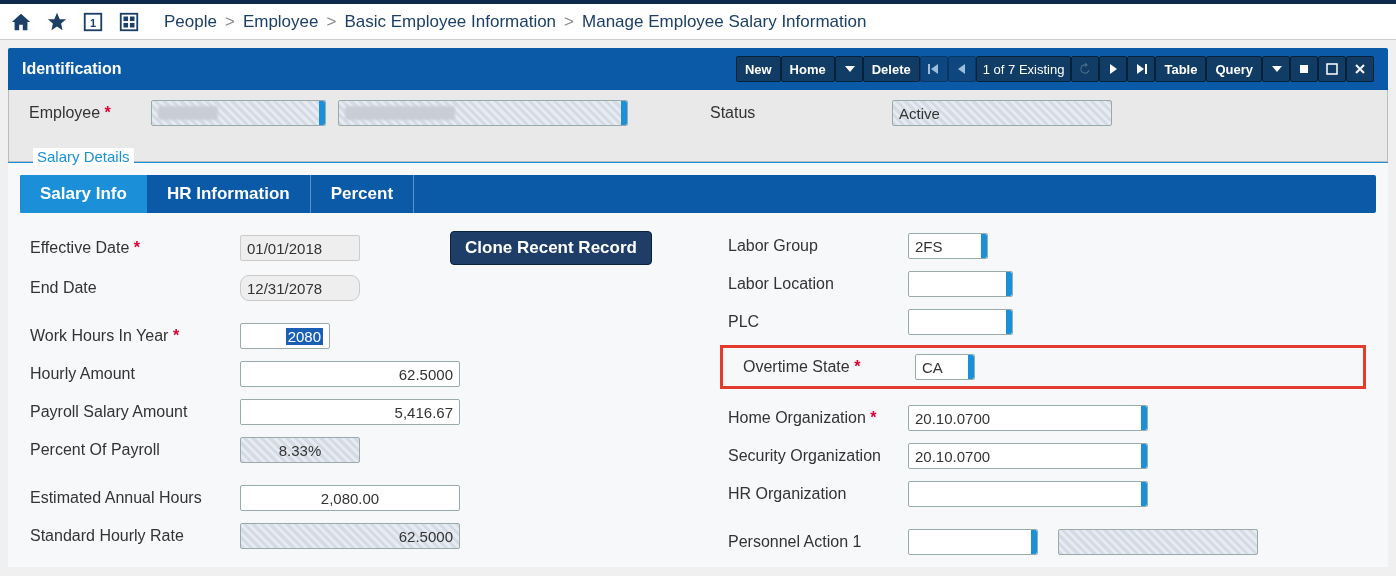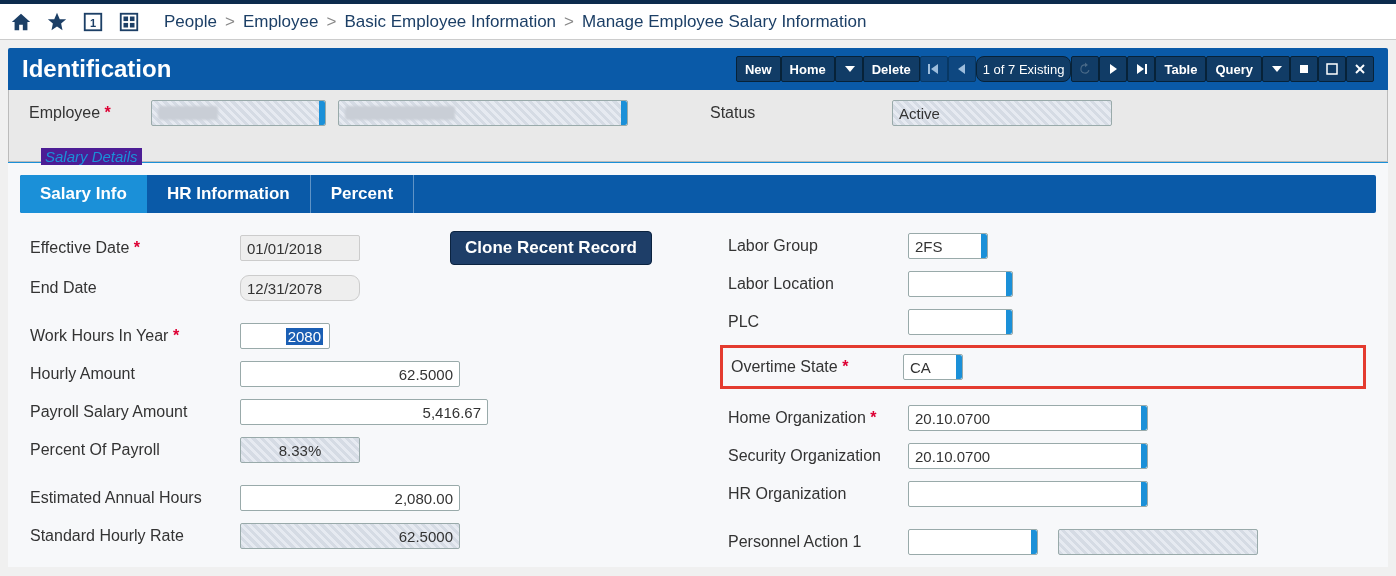--- a/index.html
+++ b/index.html
@@ -35,21 +35,21 @@
       background: #0a5aa8;
       color: #fff;
       display: flex;
       align-items: center;
       justify-content: space-between;
       padding: 4px 14px 4px 14px;
       height: 42px;
       margin: 8px 8px 0 8px;
       border-radius: 2px 2px 0 0;
     }
-    .section-header .title-text { font-size: 24px; font-weight: bold; }
+    .section-header .title-text { font-size: 16px; font-weight: bold; }
     .toolbar-btns { display: flex; align-items: center; gap: 0; }
     .tbtn {
       background: #113c66;
       color: #fff;
       border: 1px solid #072238;
       border-radius: 2px;
       height: 26px;
       padding: 0 8px;
       font-size: 13px;
       font-weight: bold;
@@ -59,21 +59,21 @@
       cursor: pointer;
     }
     .tbtn.icononly { width: 28px; padding: 0; }
     .tbtn svg { fill: #fff; }
     .tbtn.disabled { opacity: 0.6; }
     .tbtn .arrow { width: 0; height: 0; border-left: 5px solid transparent; border-right: 5px solid transparent; border-top: 6px solid #fff; margin-left:2px;}
     .counter {
       background: #113c66;
       color: #fff;
       border: 1px solid #072238;
-      border-radius: 8px;
+      border-radius: 2px;
       height: 26px;
       padding: 0 6px;
       font-size: 13px;
       display: inline-flex;
       align-items: center;
     }
 
     
     .panel-body {
       background: #e9e9e9;
@@ -139,29 +139,28 @@
     .plain-input.lookup .handle {
       position: absolute;
       right: 0; top: 0;
       width: 6px; height: 100%;
       background: #1b90d8;
       border-radius: 0 2px 2px 0;
     }
 
     
     .fieldset-label {
-      margin: 6px 8px -6px 12px;
+      margin: 6px 8px -6px 4px;
       color: #1b90d8;
       font-size: 15px;
       position: relative;
       top: 8px;
-      background: #4c1d95;
+      background: #ffffff;
       display: inline;
       padding: 0 4px;
-      font-style: italic;
     }
     .fieldset-border {
        margin: 0 8px;
        border-top: 1px solid #1b90d8;
        padding-top: 8px;
        background:#f7f8fa;
     }
 
     
     .tabs {
@@ -207,21 +206,21 @@
       font-size: 17px;
       font-weight: bold;
       display: inline-flex;
       align-items: center;
       cursor: pointer;
     }
 
     .highlight-box {
       position: relative;
       border: 3px solid #e43b2f;
-      padding: 6px 8px;
+      padding: 6px 20px;
       margin-left: -8px;
     }
 
     .sel-highlight { background: #1b5fb4; color: #ffffff; padding: 0 2px;}
   </style>
 </head>
 <body>
 
 <div class="topbar">
   <span class="topicon">
@@ -374,33 +373,33 @@
           </span>
       </div>
       <div class="form-row">
         <span class="lbl">Hourly Amount</span>
         <span class="plain-input" style="width:220px; justify-content:flex-end;">
             <span>62.5000</span>
           </span>
       </div>
       <div class="form-row">
         <span class="lbl">Payroll Salary Amount</span>
-        <span class="plain-input" style="width:248px; justify-content:flex-end;">
+        <span class="plain-input" style="width:220px; justify-content:flex-end;">
             <span>5,416.67</span>
           </span>
       </div>
       <div class="form-row">
         <span class="lbl">Percent Of Payroll</span>
         <span class="plain-input ro" style="width:120px; justify-content:center;">
             <span>8.33%</span>
           </span>
       </div>
       <div class="form-row" style="margin-top:10px;">
         <span class="lbl">Estimated Annual Hours</span>
-        <span class="plain-input" style="width:220px; justify-content:flex-end;">
+        <span class="plain-input" style="width:220px; justify-content:center;">
             <span>2,080.00</span>
           </span>
       </div>
       <div class="form-row">
         <span class="lbl">Standard Hourly Rate</span>
         <span class="plain-input ro" style="width:220px; justify-content:flex-end;">
             <span>62.5000</span>
           </span>
       </div>
     </div>

